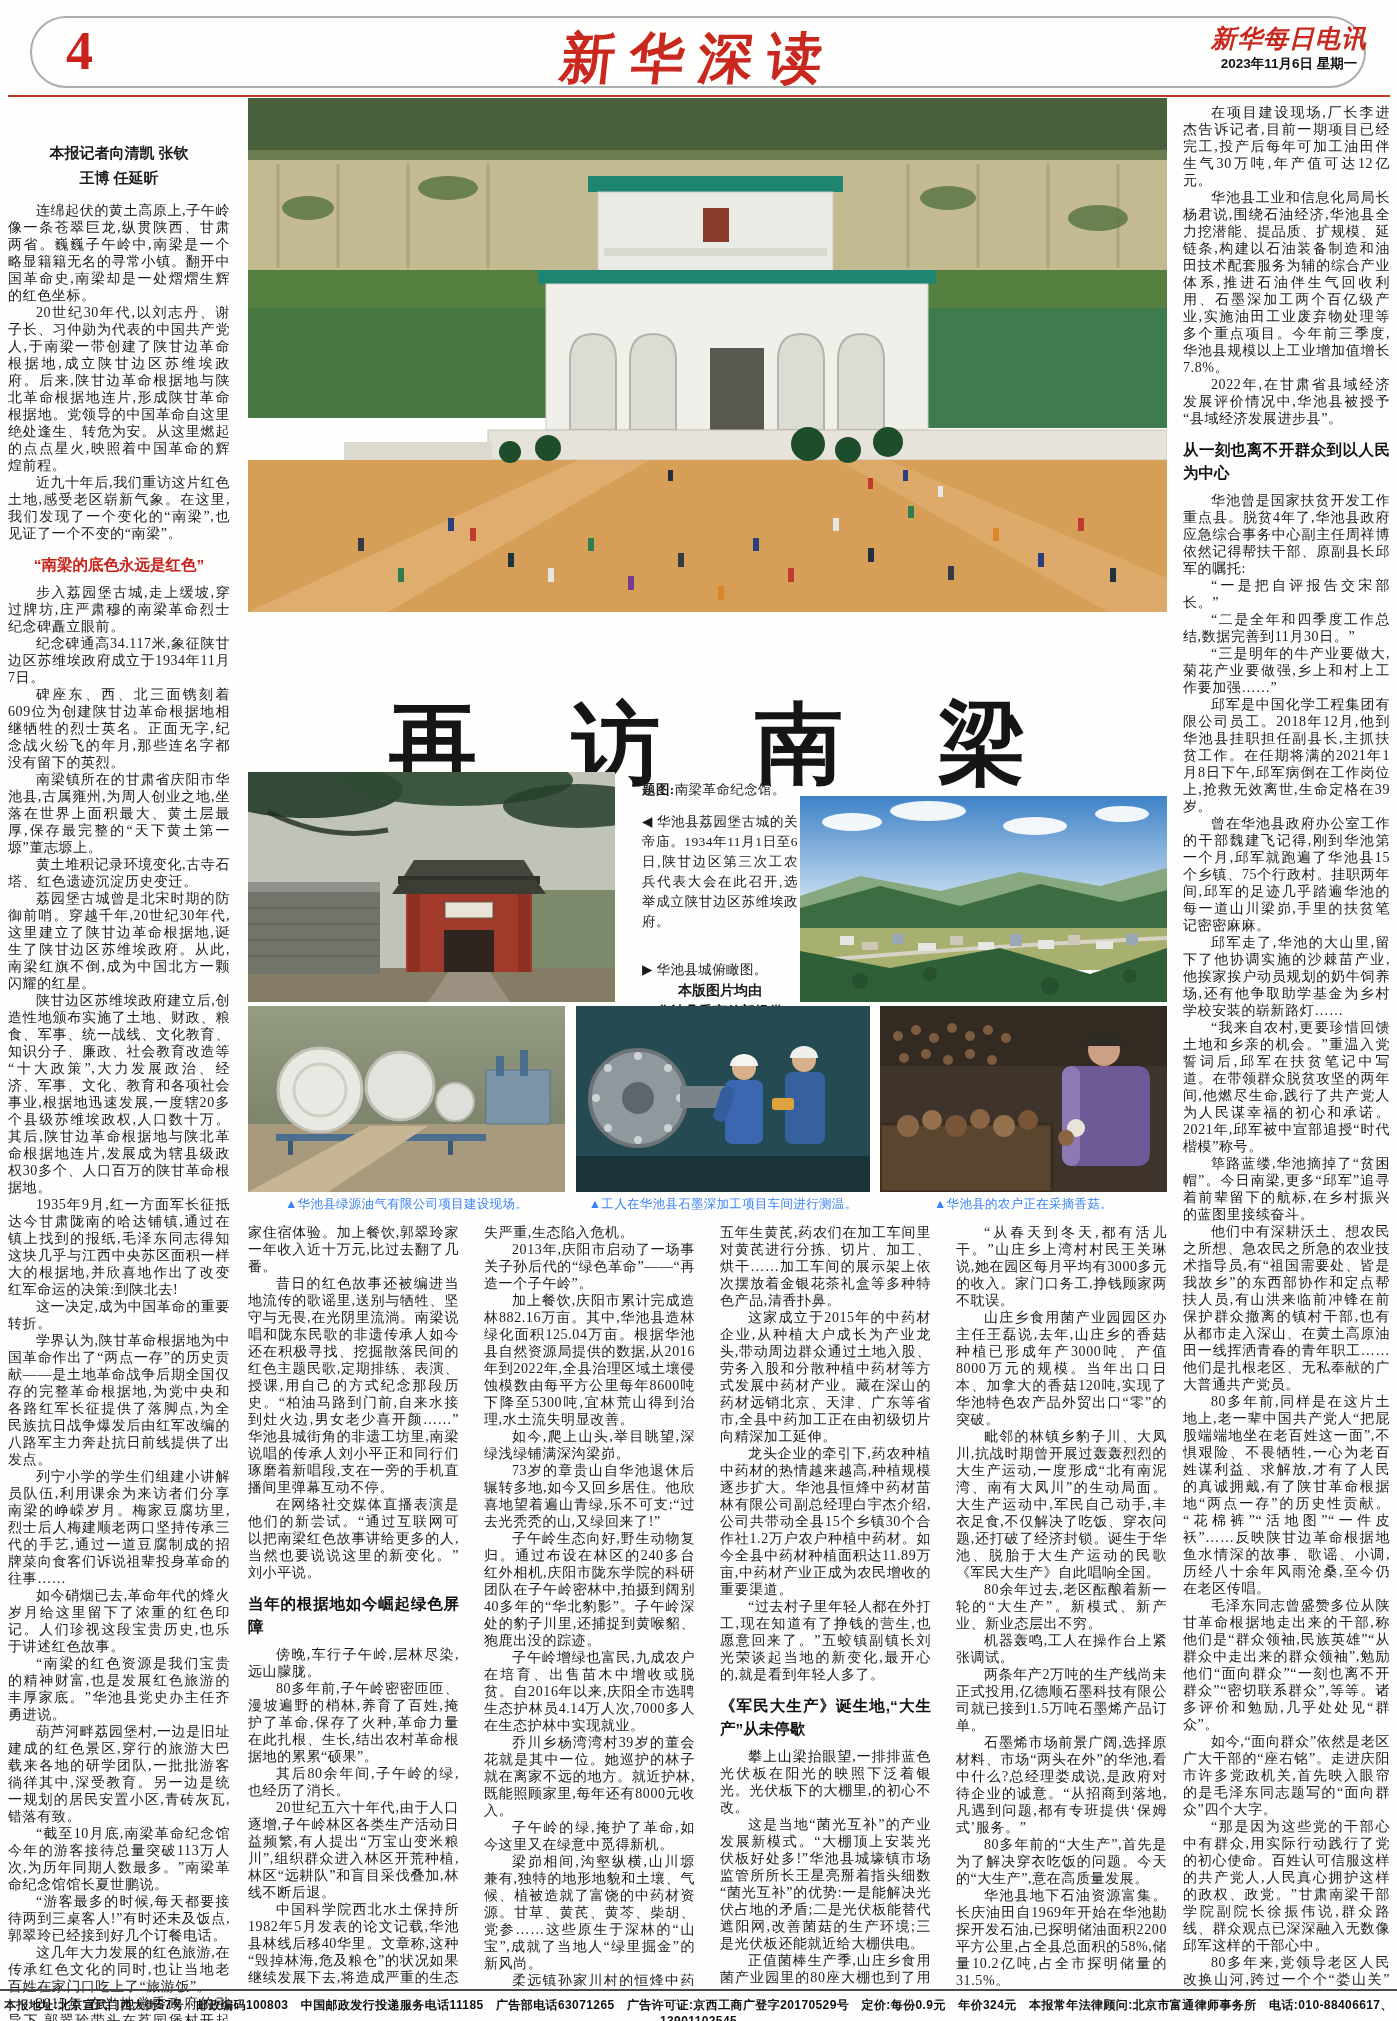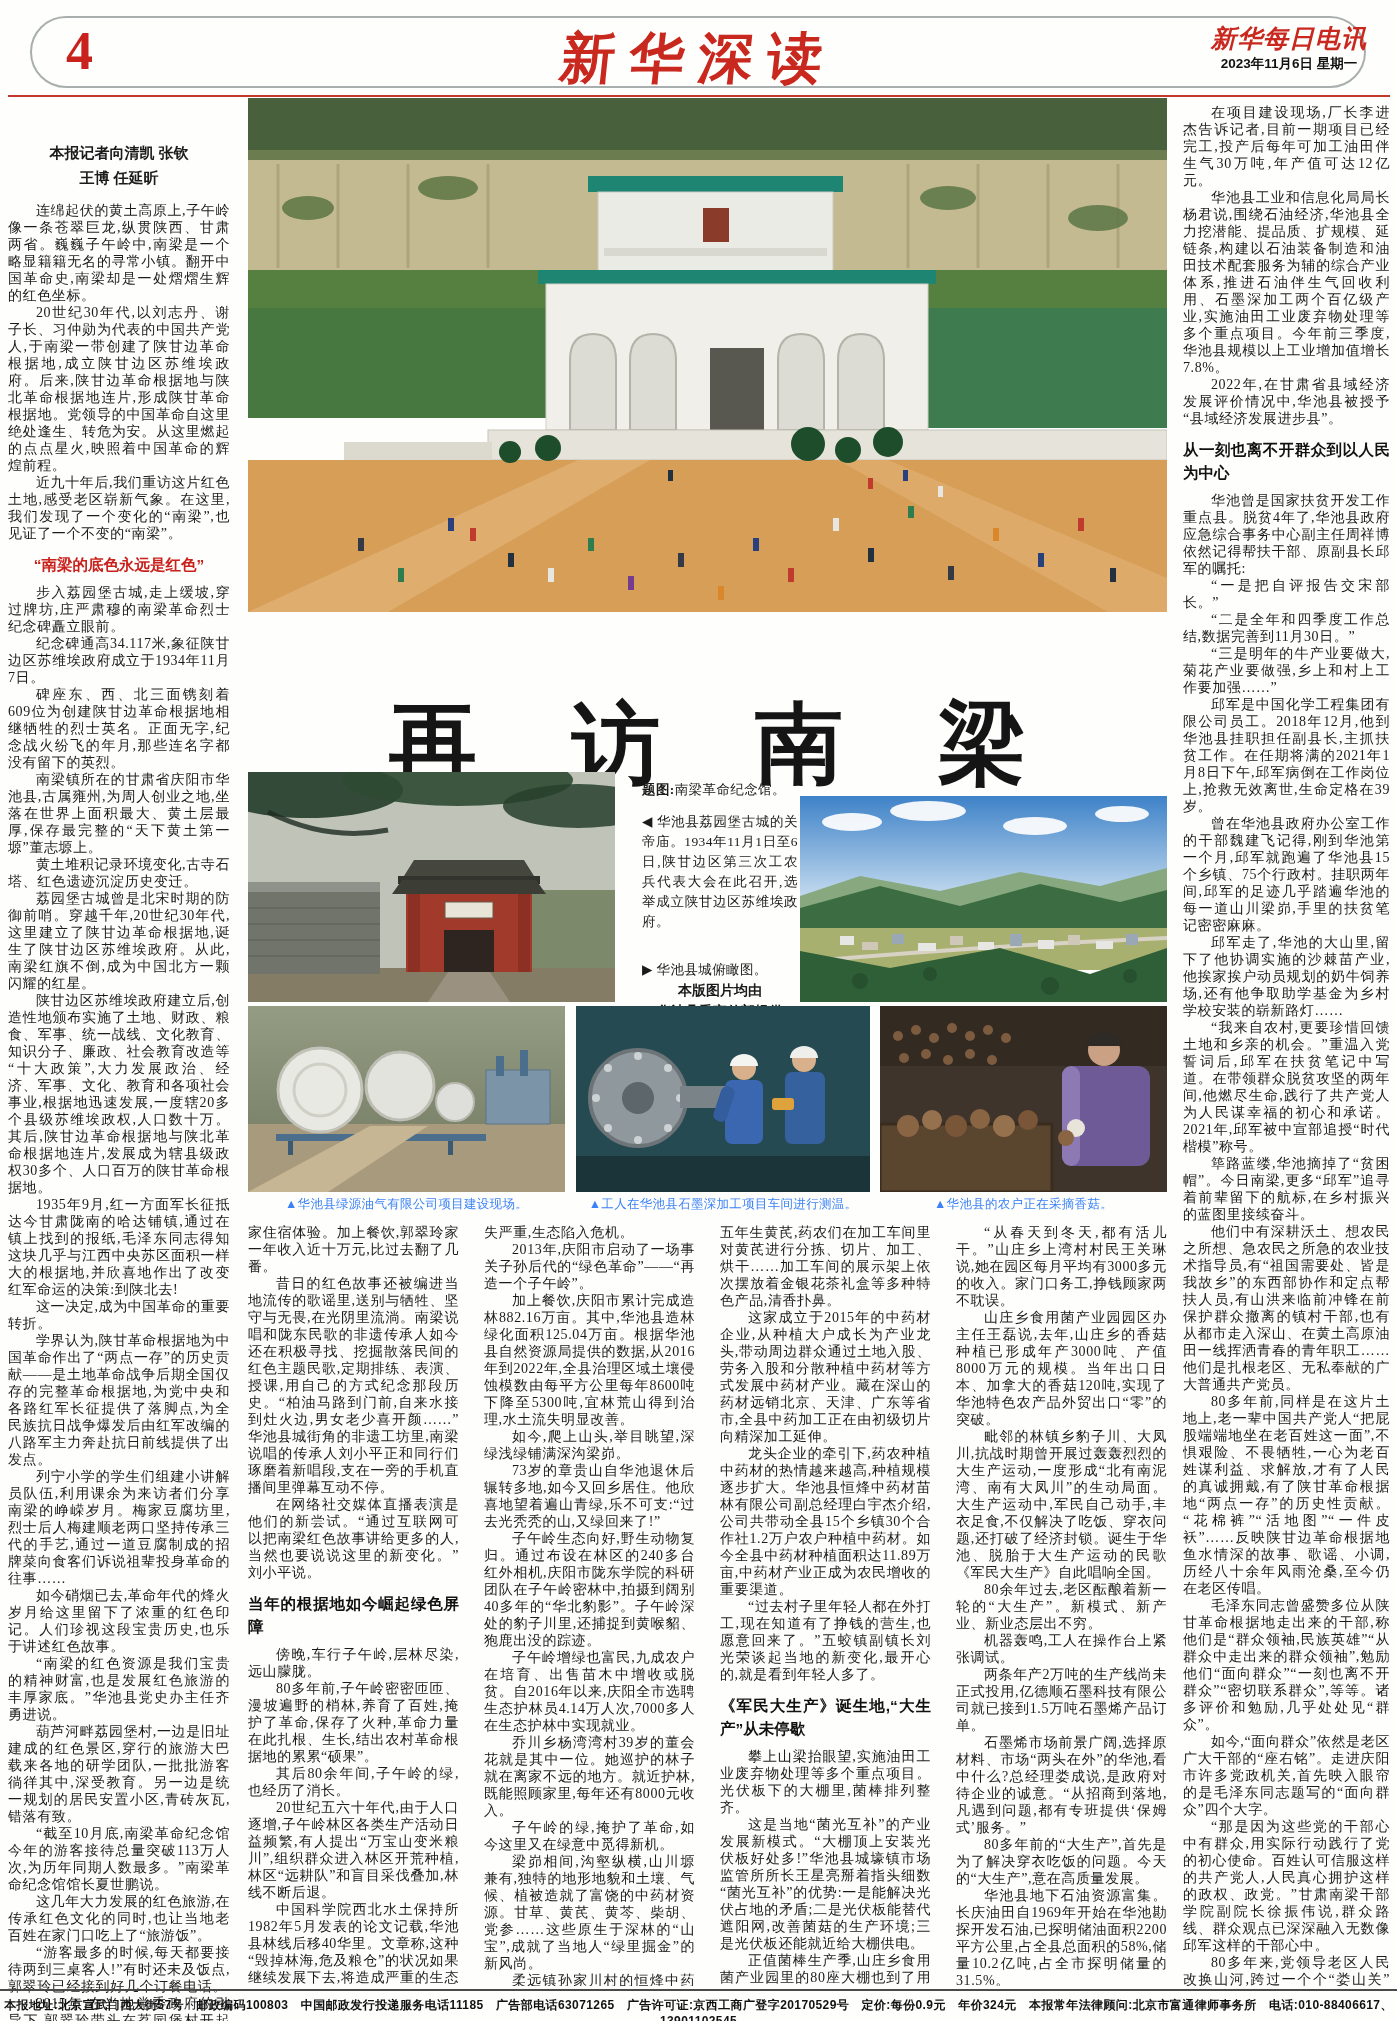--- a/index.html
+++ b/index.html
@@ -354,22 +354,22 @@
     <p class="para">荔园堡古城曾是北宋时期的防御前哨。穿越千年,20世纪30年代,这里建立了陕甘边革命根据地,诞生了陕甘边区苏维埃政府。从此,南梁红旗不倒,成为中国北方一颗闪耀的红星。</p>
     <p class="para">陕甘边区苏维埃政府建立后,创造性地颁布实施了土地、财政、粮食、军事、统一战线、文化教育、知识分子、廉政、社会教育改造等“十大政策”,大力发展政治、经济、军事、文化、教育和各项社会事业,根据地迅速发展,一度辖20多个县级苏维埃政权,人口数十万。其后,陕甘边革命根据地与陕北革命根据地连片,发展成为辖县级政权30多个、人口百万的陕甘革命根据地。</p>
     <p class="para">1935年9月,红一方面军长征抵达今甘肃陇南的哈达铺镇,通过在镇上找到的报纸,毛泽东同志得知这块几乎与江西中央苏区面积一样大的根据地,并欣喜地作出了改变红军命运的决策:到陕北去!</p>
     <p class="para">这一决定,成为中国革命的重要转折。</p>
     <p class="para">学界认为,陕甘革命根据地为中国革命作出了“两点一存”的历史贡献——是土地革命战争后期全国仅存的完整革命根据地,为党中央和各路红军长征提供了落脚点,为全民族抗日战争爆发后由红军改编的八路军主力奔赴抗日前线提供了出发点。</p>
     <p class="para">列宁小学的学生们组建小讲解员队伍,利用课余为来访者们分享南梁的峥嵘岁月。梅家豆腐坊里,烈士后人梅建顺老两口坚持传承三代的手艺,通过一道豆腐制成的招牌菜向食客们诉说祖辈投身革命的往事……</p>
     <p class="para">如今硝烟已去,革命年代的烽火岁月给这里留下了浓重的红色印记。人们珍视这段宝贵历史,也乐于讲述红色故事。</p>
     <p class="para">“南梁的红色资源是我们宝贵的精神财富,也是发展红色旅游的丰厚家底。”华池县党史办主任齐勇进说。</p>
     <p class="para">葫芦河畔荔园堡村,一边是旧址建成的红色景区,穿行的旅游大巴载来各地的研学团队,一批批游客徜徉其中,深受教育。另一边是统一规划的居民安置小区,青砖灰瓦,错落有致。</p>
     <p class="para">“截至10月底,南梁革命纪念馆今年的游客接待总量突破113万人次,为历年同期人数最多。”南梁革命纪念馆馆长夏世鹏说。</p>
+    <p class="para">“游客最多的时候,每天都要接待两到三桌客人!”有时还未及饭点,郭翠玲已经接到好几个订餐电话。</p>
     <p class="para">这几年大力发展的红色旅游,在传承红色文化的同时,也让当地老百姓在家门口吃上了“旅游饭”。</p>
-    <p class="para">“游客最多的时候,每天都要接待两到三桌客人!”有时还未及饭点,郭翠玲已经接到好几个订餐电话。</p>
     <p class="para">2015年,在当地党委政府的引导下,郭翠玲带头在荔园堡村开起了一家农家乐。她推出的黄米饭、窝窝头等“红军菜谱”,受到游客喜爱。</p>
   </div>
 <div class="abs txt-col" style="left:248px;top:1224px;width:211px;height:762px;">
     <p class="para cont">家住宿体验。加上餐饮,郭翠玲家一年收入近十万元,比过去翻了几番。</p>
     <p class="para">昔日的红色故事还被编进当地流传的歌谣里,送别与牺牲、坚守与无畏,在光阴里流淌。南梁说唱和陇东民歌的非遗传承人如今还在积极寻找、挖掘散落民间的红色主题民歌,定期排练、表演、授课,用自己的方式纪念那段历史。“柏油马路到门前,自来水接到灶火边,男女老少喜开颜……”华池县城街角的非遗工坊里,南梁说唱的传承人刘小平正和同行们琢磨着新唱段,支在一旁的手机直播间里弹幕互动不停。</p>
     <p class="para">在网络社交媒体直播表演是他们的新尝试。“通过互联网可以把南梁红色故事讲给更多的人,当然也要说说这里的新变化。”刘小平说。</p>
     <div class="col-head">当年的根据地如今崛起绿色屏障</div>
     <p class="para">傍晚,车行子午岭,层林尽染,远山朦胧。</p>
     <p class="para">80多年前,子午岭密密匝匝、漫坡遍野的梢林,养育了百姓,掩护了革命,保存了火种,革命力量在此扎根、生长,结出农村革命根据地的累累“硕果”。</p>
     <p class="para">其后80余年间,子午岭的绿,也经历了消长。</p>
@@ -388,21 +388,21 @@
     <p class="para">子午岭的绿,掩护了革命,如今这里又在绿意中觅得新机。</p>
     <p class="para">梁峁相间,沟壑纵横,山川塬兼有,独特的地形地貌和土壤、气候、植被造就了富饶的中药材资源。甘草、黄芪、黄芩、柴胡、党参……这些原生于深林的“山宝”,成就了当地人“绿里掘金”的新风尚。</p>
     <p class="para">柔远镇孙家川村的恒烽中药材产业园里,晾晒场摆着刚刚采挖出来的</p>
   </div>
 <div class="abs txt-col" style="left:720px;top:1224px;width:211px;height:762px;">
     <p class="para cont">五年生黄芪,药农们在加工车间里对黄芪进行分拣、切片、加工、烘干……加工车间的展示架上依次摆放着金银花茶礼盒等多种特色产品,清香扑鼻。</p>
     <p class="para">这家成立于2015年的中药材企业,从种植大户成长为产业龙头,带动周边群众通过土地入股、劳务入股和分散种植中药材等方式发展中药材产业。藏在深山的药材远销北京、天津、广东等省市,全县中药加工正在由初级切片向精深加工延伸。</p>
     <p class="para">龙头企业的牵引下,药农种植中药材的热情越来越高,种植规模逐步扩大。华池县恒烽中药材苗林有限公司副总经理白宇杰介绍,公司共带动全县15个乡镇30个合作社1.2万户农户种植中药材。如今全县中药材种植面积达11.89万亩,中药材产业正成为农民增收的重要渠道。</p>
     <p class="para">“过去村子里年轻人都在外打工,现在知道有了挣钱的营生,也愿意回来了。”五蛟镇副镇长刘光荣谈起当地的新变化,最开心的,就是看到年轻人多了。</p>
     <div class="col-head">《军民大生产》诞生地,“大生产”从未停歇</div>
-    <p class="para">攀上山梁抬眼望,实施油田工业废弃物处理等多个重点项目。光伏板下的大棚里,菌棒排列整齐。</p>
+    <p class="para">攀上山梁抬眼望,一排排蓝色光伏板在阳光的映照下泛着银光。光伏板下的大棚里,的初心不改。</p>
     <p class="para">这是当地“菌光互补”的产业发展新模式。“大棚顶上安装光伏板好处多!”华池县城壕镇市场监管所所长王星亮掰着指头细数“菌光互补”的优势:一是能解决光伏占地的矛盾;二是光伏板能替代遮阳网,改善菌菇的生产环境;三是光伏板还能就近给大棚供电。</p>
     <p class="para">正值菌棒生产季,山庄乡食用菌产业园里的80座大棚也到了用工高峰,每天有近170名农户来棚里务工。</p>
   </div>
 <div class="abs txt-col" style="left:956px;top:1224px;width:211px;height:762px;">
     <p class="para">“从春天到冬天,都有活儿干。”山庄乡上湾村村民王关琳说,她在园区每月平均有3000多元的收入。家门口务工,挣钱顾家两不耽误。</p>
     <p class="para">山庄乡食用菌产业园园区办主任王磊说,去年,山庄乡的香菇种植已形成年产3000吨、产值8000万元的规模。当年出口日本、加拿大的香菇120吨,实现了华池特色农产品外贸出口“零”的突破。</p>
     <p class="para">毗邻的林镇乡豹子川、大凤川,抗战时期曾开展过轰轰烈烈的大生产运动,一度形成“北有南泥湾、南有大凤川”的生动局面。大生产运动中,军民自己动手,丰衣足食,不仅解决了吃饭、穿衣问题,还打破了经济封锁。诞生于华池、脱胎于大生产运动的民歌《军民大生产》自此唱响全国。</p>
     <p class="para">80余年过去,老区酝酿着新一轮的“大生产”。新模式、新产业、新业态层出不穷。</p>
     <p class="para">机器轰鸣,工人在操作台上紧张调试。</p>
     <p class="para">两条年产2万吨的生产线尚未正式投用,亿德顺石墨科技有限公司就已接到1.5万吨石墨烯产品订单。</p>

